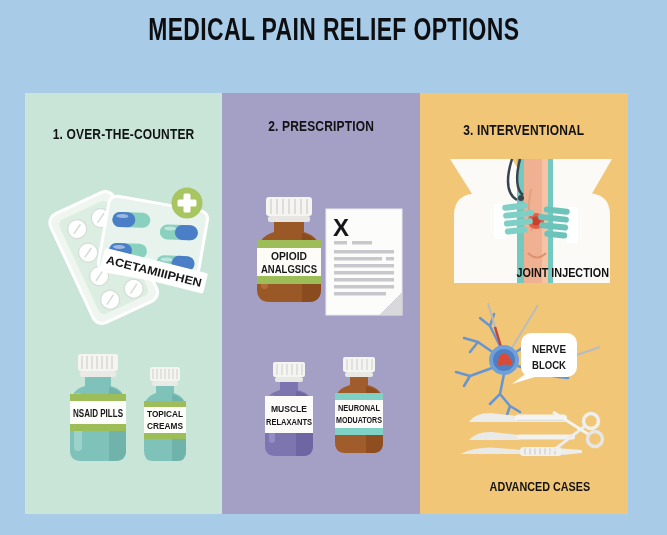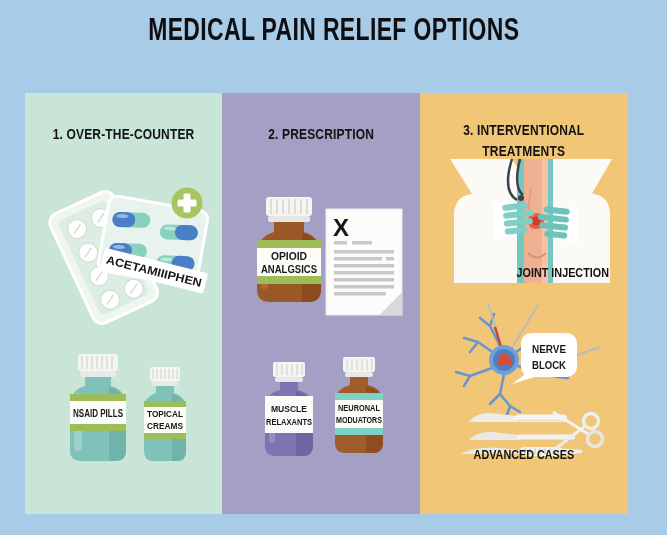--- a/index.html
+++ b/index.html
@@ -158,21 +158,21 @@
             <rect x="119" y="308" width="42" height="6" fill="#9dbd58"></rect>
             <rect x="119" y="340" width="42" height="6" fill="#9dbd58"></rect>
             <text x="140" y="324" text-anchor="middle" font-size="9" textLength="36" lengthAdjust="spacingAndGlyphs">TOPICAL</text>
             <text x="140" y="336" text-anchor="middle" font-size="9" textLength="36" lengthAdjust="spacingAndGlyphs">CREAMS</text>
           </g>
         </g>
       </svg>
     </section>
 
     <section class="col col-rx">
-      <div class="col-header" style="top:30px;">
+      <div class="col-header" style="top:22px;">
         <div class="hline"><span class="cond">2. PRESCRIPTION</span></div>
       </div>
       <svg width="203" height="421" viewBox="0 0 203 421">
 
         <g>
           <rect x="44" y="104" width="46" height="19" rx="3" fill="#f5f4f1"></rect>
           <g stroke="#d8d8d4" stroke-width="1.6">
             <line x1="49" y1="106" x2="49" y2="121"></line>
               <line x1="55" y1="106" x2="55" y2="121"></line>
             <line x1="61" y1="106" x2="61" y2="121"></line>
@@ -254,21 +254,20 @@
             <text x="137" y="318" text-anchor="middle" font-size="9" textLength="42" lengthAdjust="spacingAndGlyphs">NEURONAL</text>
             <text x="137" y="330" text-anchor="middle" font-size="9" textLength="46" lengthAdjust="spacingAndGlyphs">MODUATORS</text>
           </g>
         </g>
       </svg>
     </section>
 
     <section class="col col-int">
       <div class="col-header" style="top:26px;">
         <div class="hline"><span class="cond">3. INTERVENTIONAL</span></div>
-        <div class="hline"><span class="cond">TREATMENTS</span></div>
       </div>
 
       <svg width="198" height="421" viewBox="0 0 198 421">
 
         <g>
           <polygon points="30,66 92,66 120,112 78,142" fill="#fbfaf6"></polygon>
           <polygon points="192,66 130,66 106,112 148,142" fill="#fbfaf6"></polygon>
           <path d="M34 122 Q34 100 60 100 L166 100 Q190 100 190 122 L190 190 L34 190 Z" fill="#fbfaf6"></path>
           <rect x="97" y="66" width="36" height="124" fill="#74c9bf"></rect>
           <rect x="104" y="66" width="24" height="124" fill="#f0b092"></rect>
@@ -356,18 +355,18 @@
             <circle cx="175" cy="346" r="7.5" fill="none" stroke="#e6e6e4" stroke-width="3.5"></circle>
             <line x1="165" y1="333" x2="130" y2="360" stroke="#ededeb" stroke-width="3"></line>
             <line x1="168" y1="341" x2="133" y2="319" stroke="#f3f3f1" stroke-width="3"></line>
           </g>
         </g>
       </svg>
 
       <div class="caption" style="top:170px;padding-left:39px;">
         <span class="cond">JOINT INJECTION</span>
       </div>
-      <div class="caption" style="top:352px;">
+      <div class="caption" style="top:384px;padding-left:16px;">
         <span class="cond">ADVANCED CASES</span>
       </div>
     </section>
   </div>
 </div>
 
 </body></html>

